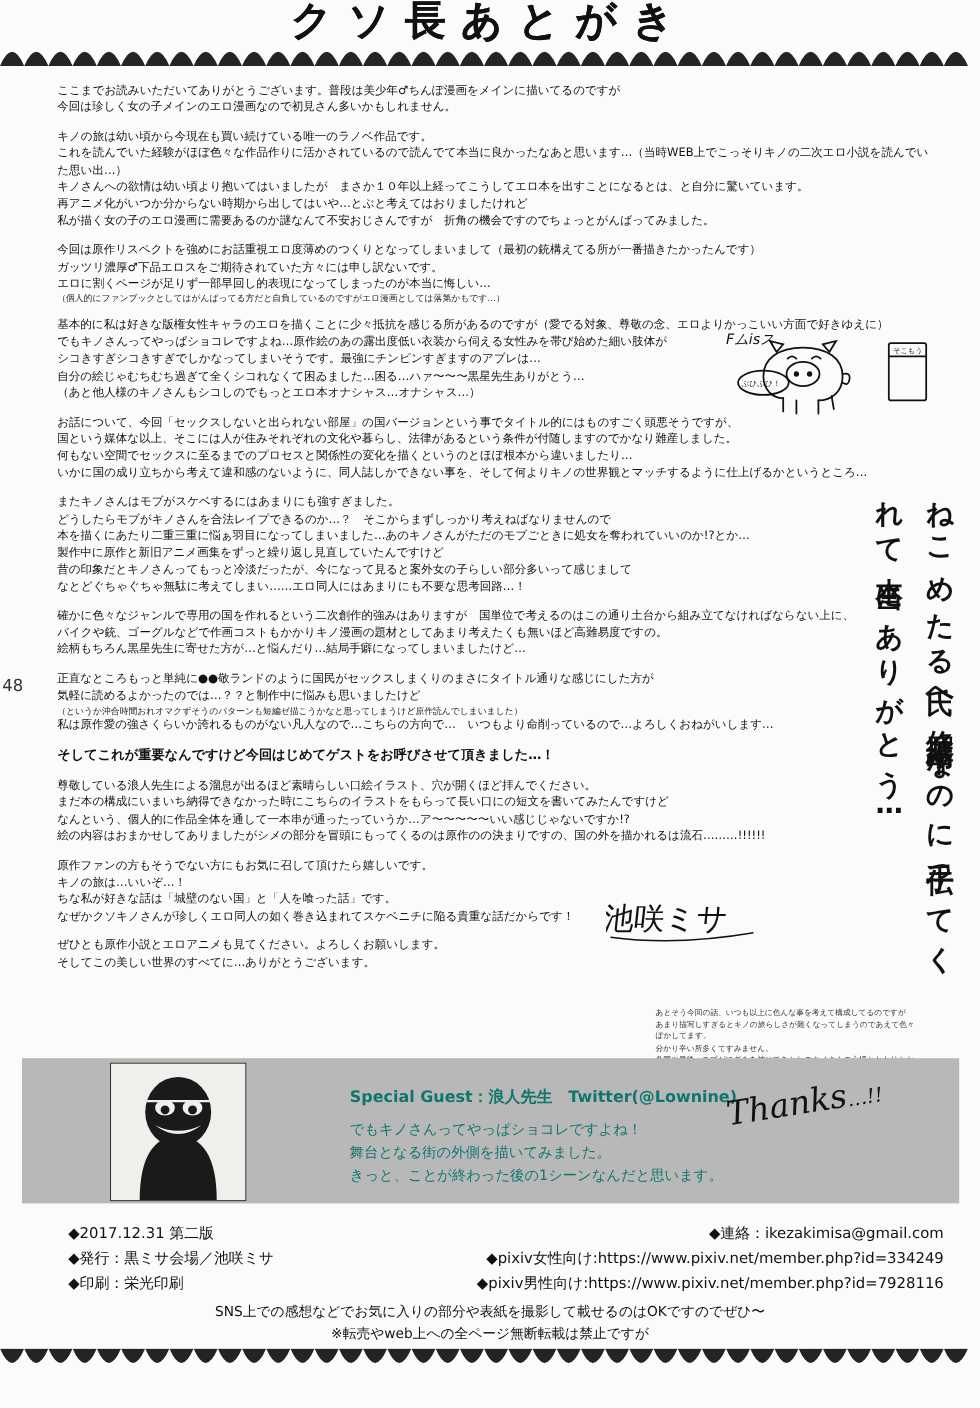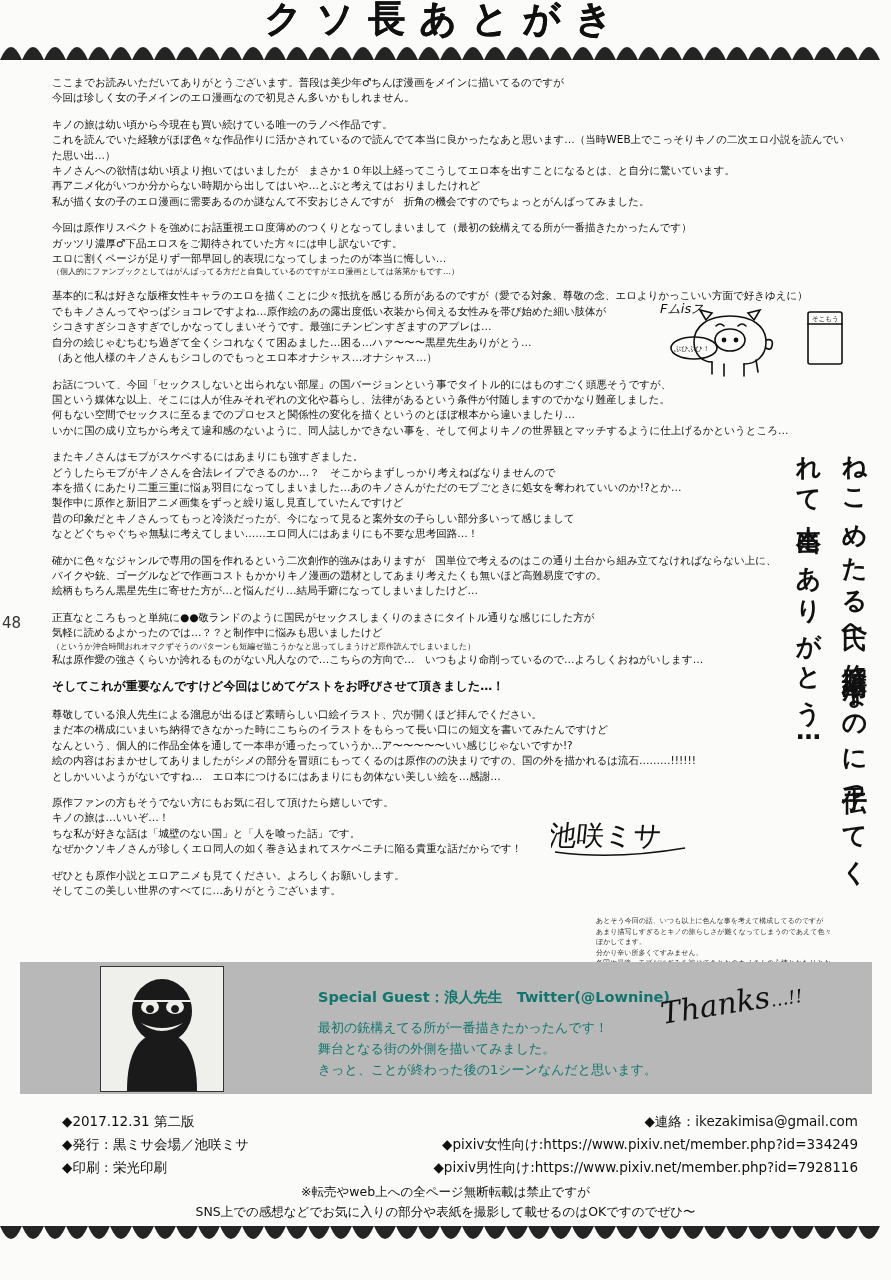--- a/index.html
+++ b/index.html
@@ -186,21 +186,20 @@
       <p>私は原作愛の強さくらいか誇れるものがない凡人なので…こちらの方向で…　いつもより命削っているので…よろしくおねがいします…</p>
     </div>
 
     <p class="bold-line">そしてこれが重要なんですけど今回はじめてゲストをお呼びさせて頂きました…！</p>
 
     <div class="blk">
       <p>尊敬している浪人先生による溜息が出るほど素晴らしい口絵イラスト、穴が開くほど拝んでください。</p>
       <p>まだ本の構成にいまいち納得できなかった時にこちらのイラストをもらって長い口にの短文を書いてみたんですけど</p>
       <p>なんという、個人的に作品全体を通して一本串が通ったっていうか…ア〜〜〜〜〜いい感じじゃないですか!?</p>
       <p>絵の内容はおまかせしてありましたがシメの部分を冒頭にもってくるのは原作のの決まりですの、国の外を描かれるは流石………!!!!!!</p>
-      <p>としかいいようがないですね…　エロ本につけるにはあまりにも勿体ない美しい絵を…感謝…</p>
     </div>
     <div class="blk">
       <p>原作ファンの方もそうでない方にもお気に召して頂けたら嬉しいです。</p>
       <p>キノの旅は…いいぞ…！</p>
       <p>ちな私が好きな話は「城壁のない国」と「人を喰った話」です。</p>
       <p>なぜかクソキノさんが珍しくエロ同人の如く巻き込まれてスケベニチに陥る貴重な話だからです！</p>
     </div>
     <div class="blk">
       <p>ぜひとも原作小説とエロアニメも見てください。よろしくお願いします。</p>
       <p>そしてこの美しい世界のすべてに…ありがとうございます。</p>
@@ -275,39 +274,39 @@
       </g>
       <g fill="#1a1a1a">
         <path d="M49,38 a4,4 0 1,0 0.1,0"></path>
         <path d="M74,38 a4,4 0 1,0 0.1,0"></path>
       </g>
     </svg>
   </div>
 
   <div class="guest-text">
     <div class="guest-title">Special Guest：浪人先生　Twitter(@Lownine)</div>
-    <div class="guest-line">最初の銃構えてる所が一番描きたかったんです！</div>
+    <div class="guest-line">でもキノさんってやっぱショコレですよね！</div>
     <div class="guest-line">舞台となる街の外側を描いてみました。</div>
     <div class="guest-line">きっと、ことが終わった後の1シーンなんだと思います。</div>
   </div>
 
   <div class="thanks">
     <span>Thanks</span><span class="ex">…!!</span>
   </div>
 
   <div class="colophon">
     <div class="col-left">
       <div>◆2017.12.31 第二版</div>
       <div>◆発行：黒ミサ会場／池咲ミサ</div>
       <div>◆印刷：栄光印刷</div>
     </div>
     <div class="col-right">
       <div>◆連絡：ikezakimisa@gmail.com</div>
       <div>◆pixiv女性向け:https://www.pixiv.net/member.php?id=334249</div>
       <div>◆pixiv男性向け:https://www.pixiv.net/member.php?id=7928116</div>
     </div>
     <div class="col-note">
+      <div>SNS上での感想などでお気に入りの部分や表紙を撮影して載せるのはOKですのでぜひ〜</div>
       <div>※転売やweb上への全ページ無断転載は禁止ですが</div>
-      <div>SNS上での感想などでお気に入りの部分や表紙を撮影して載せるのはOKですのでぜひ〜</div>
     </div>
   </div>
 
 </div>
 
 </body></html>

